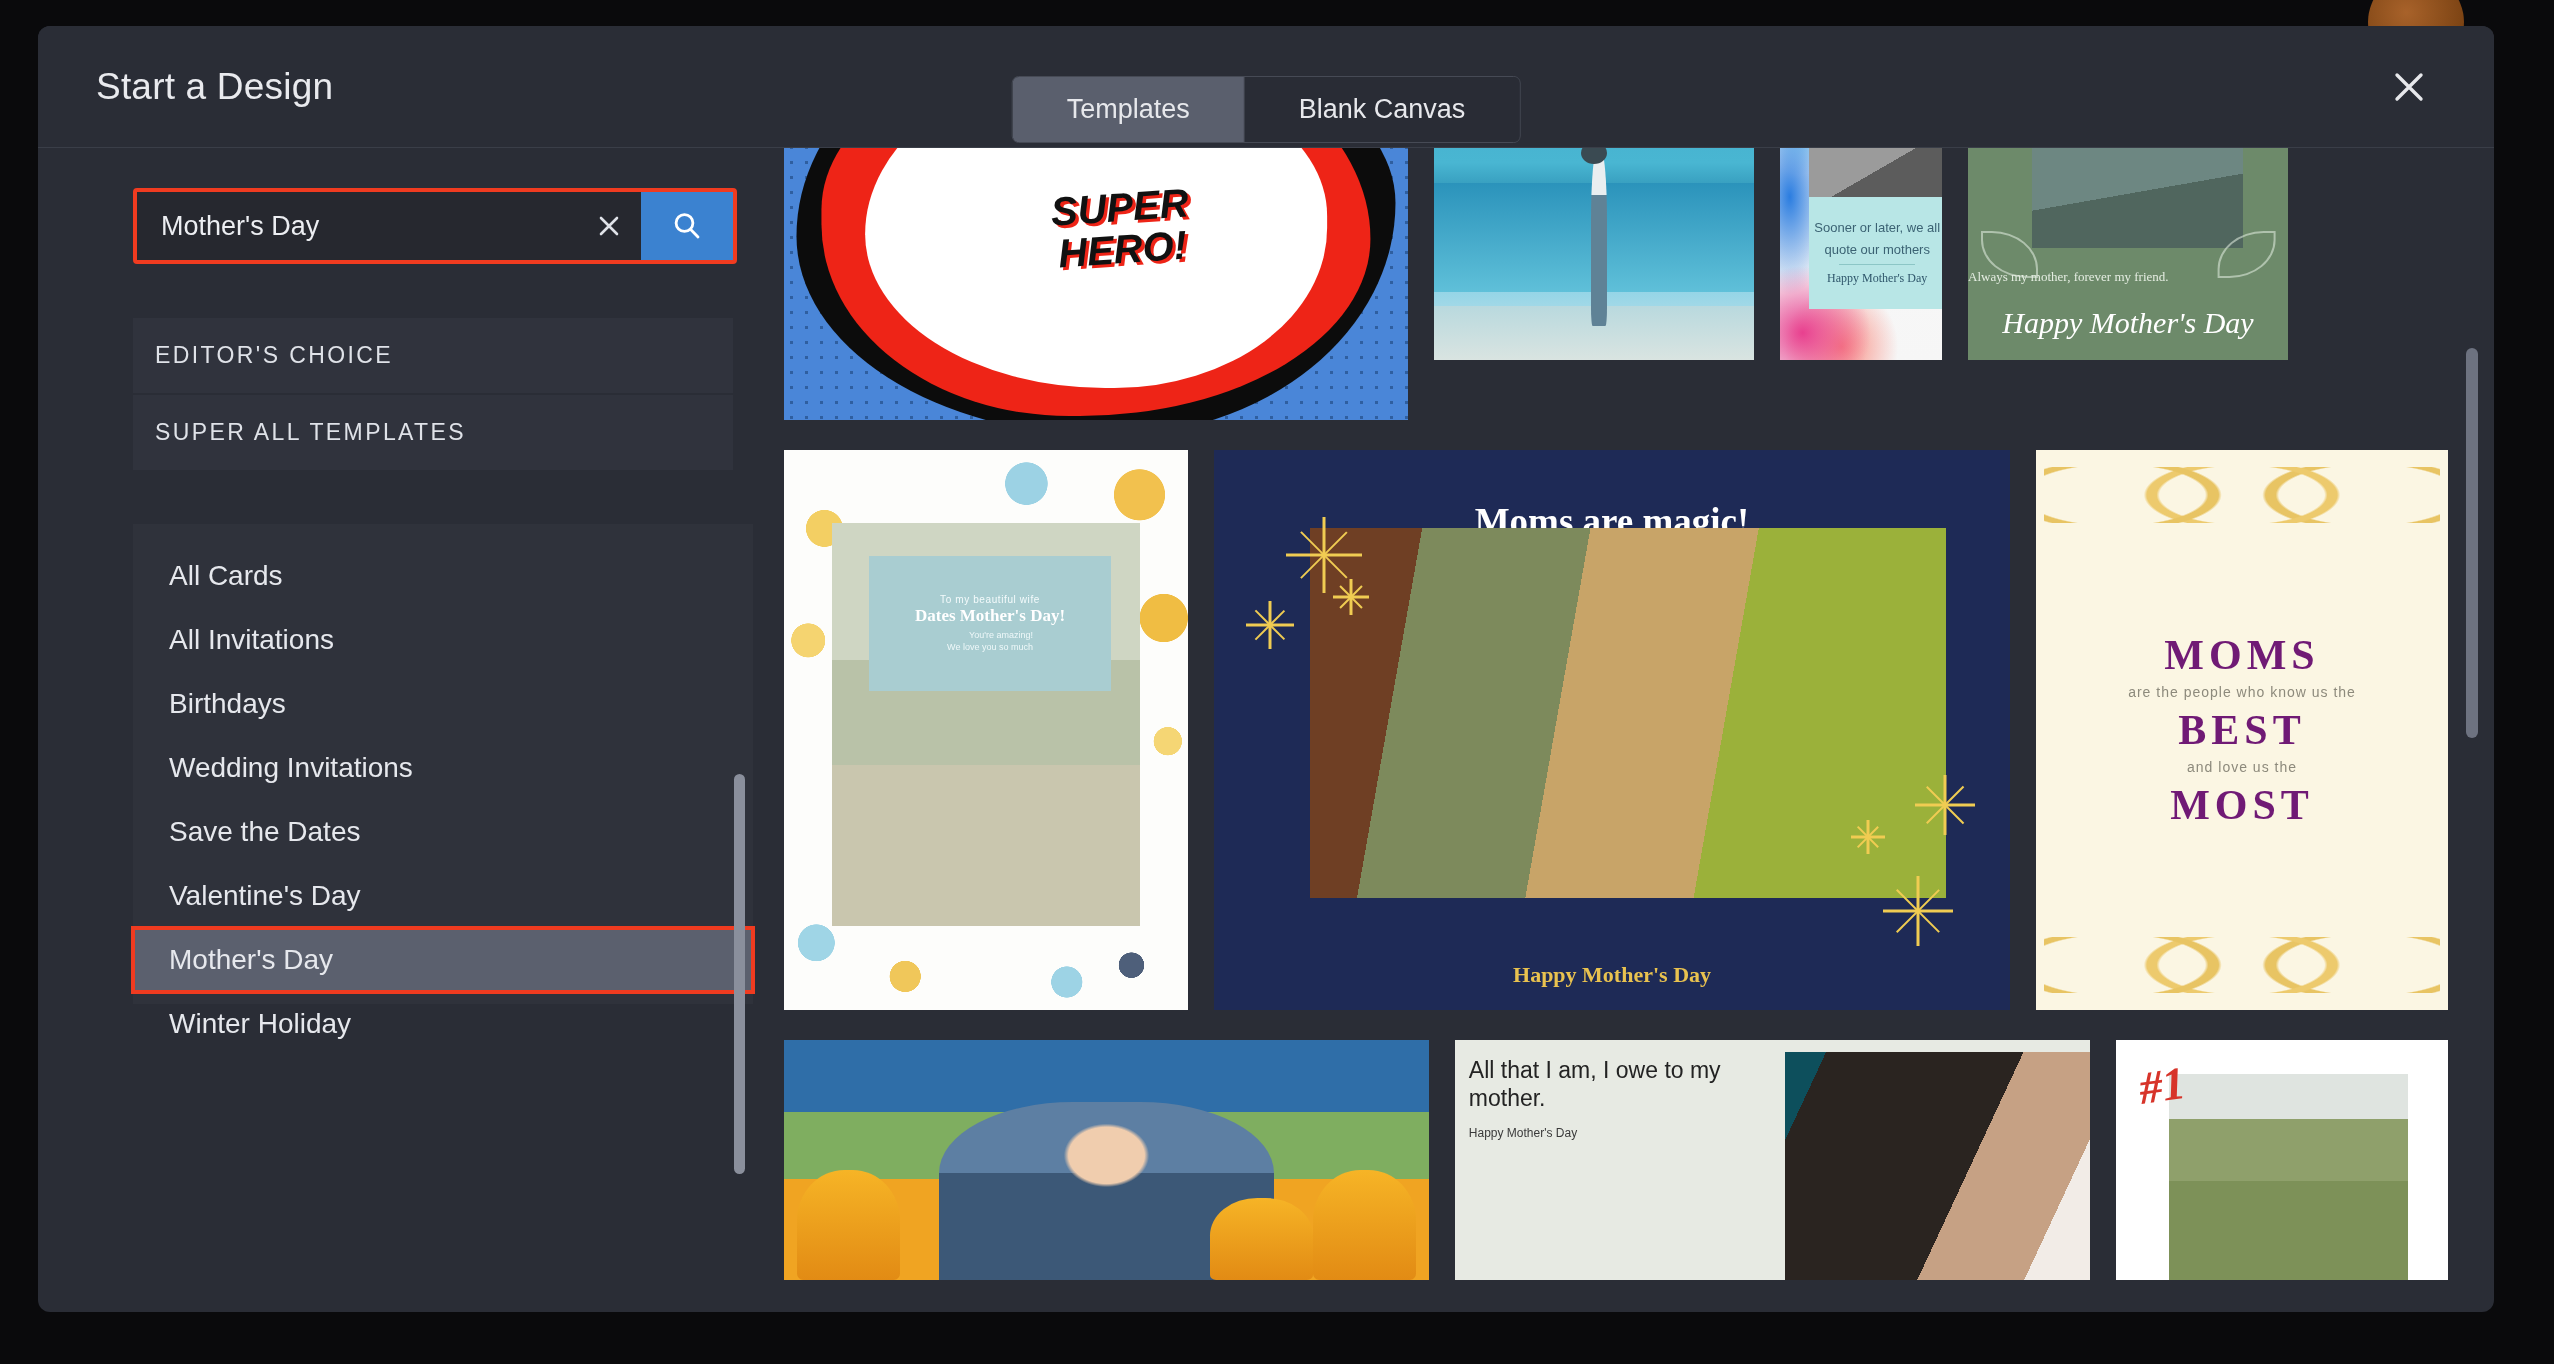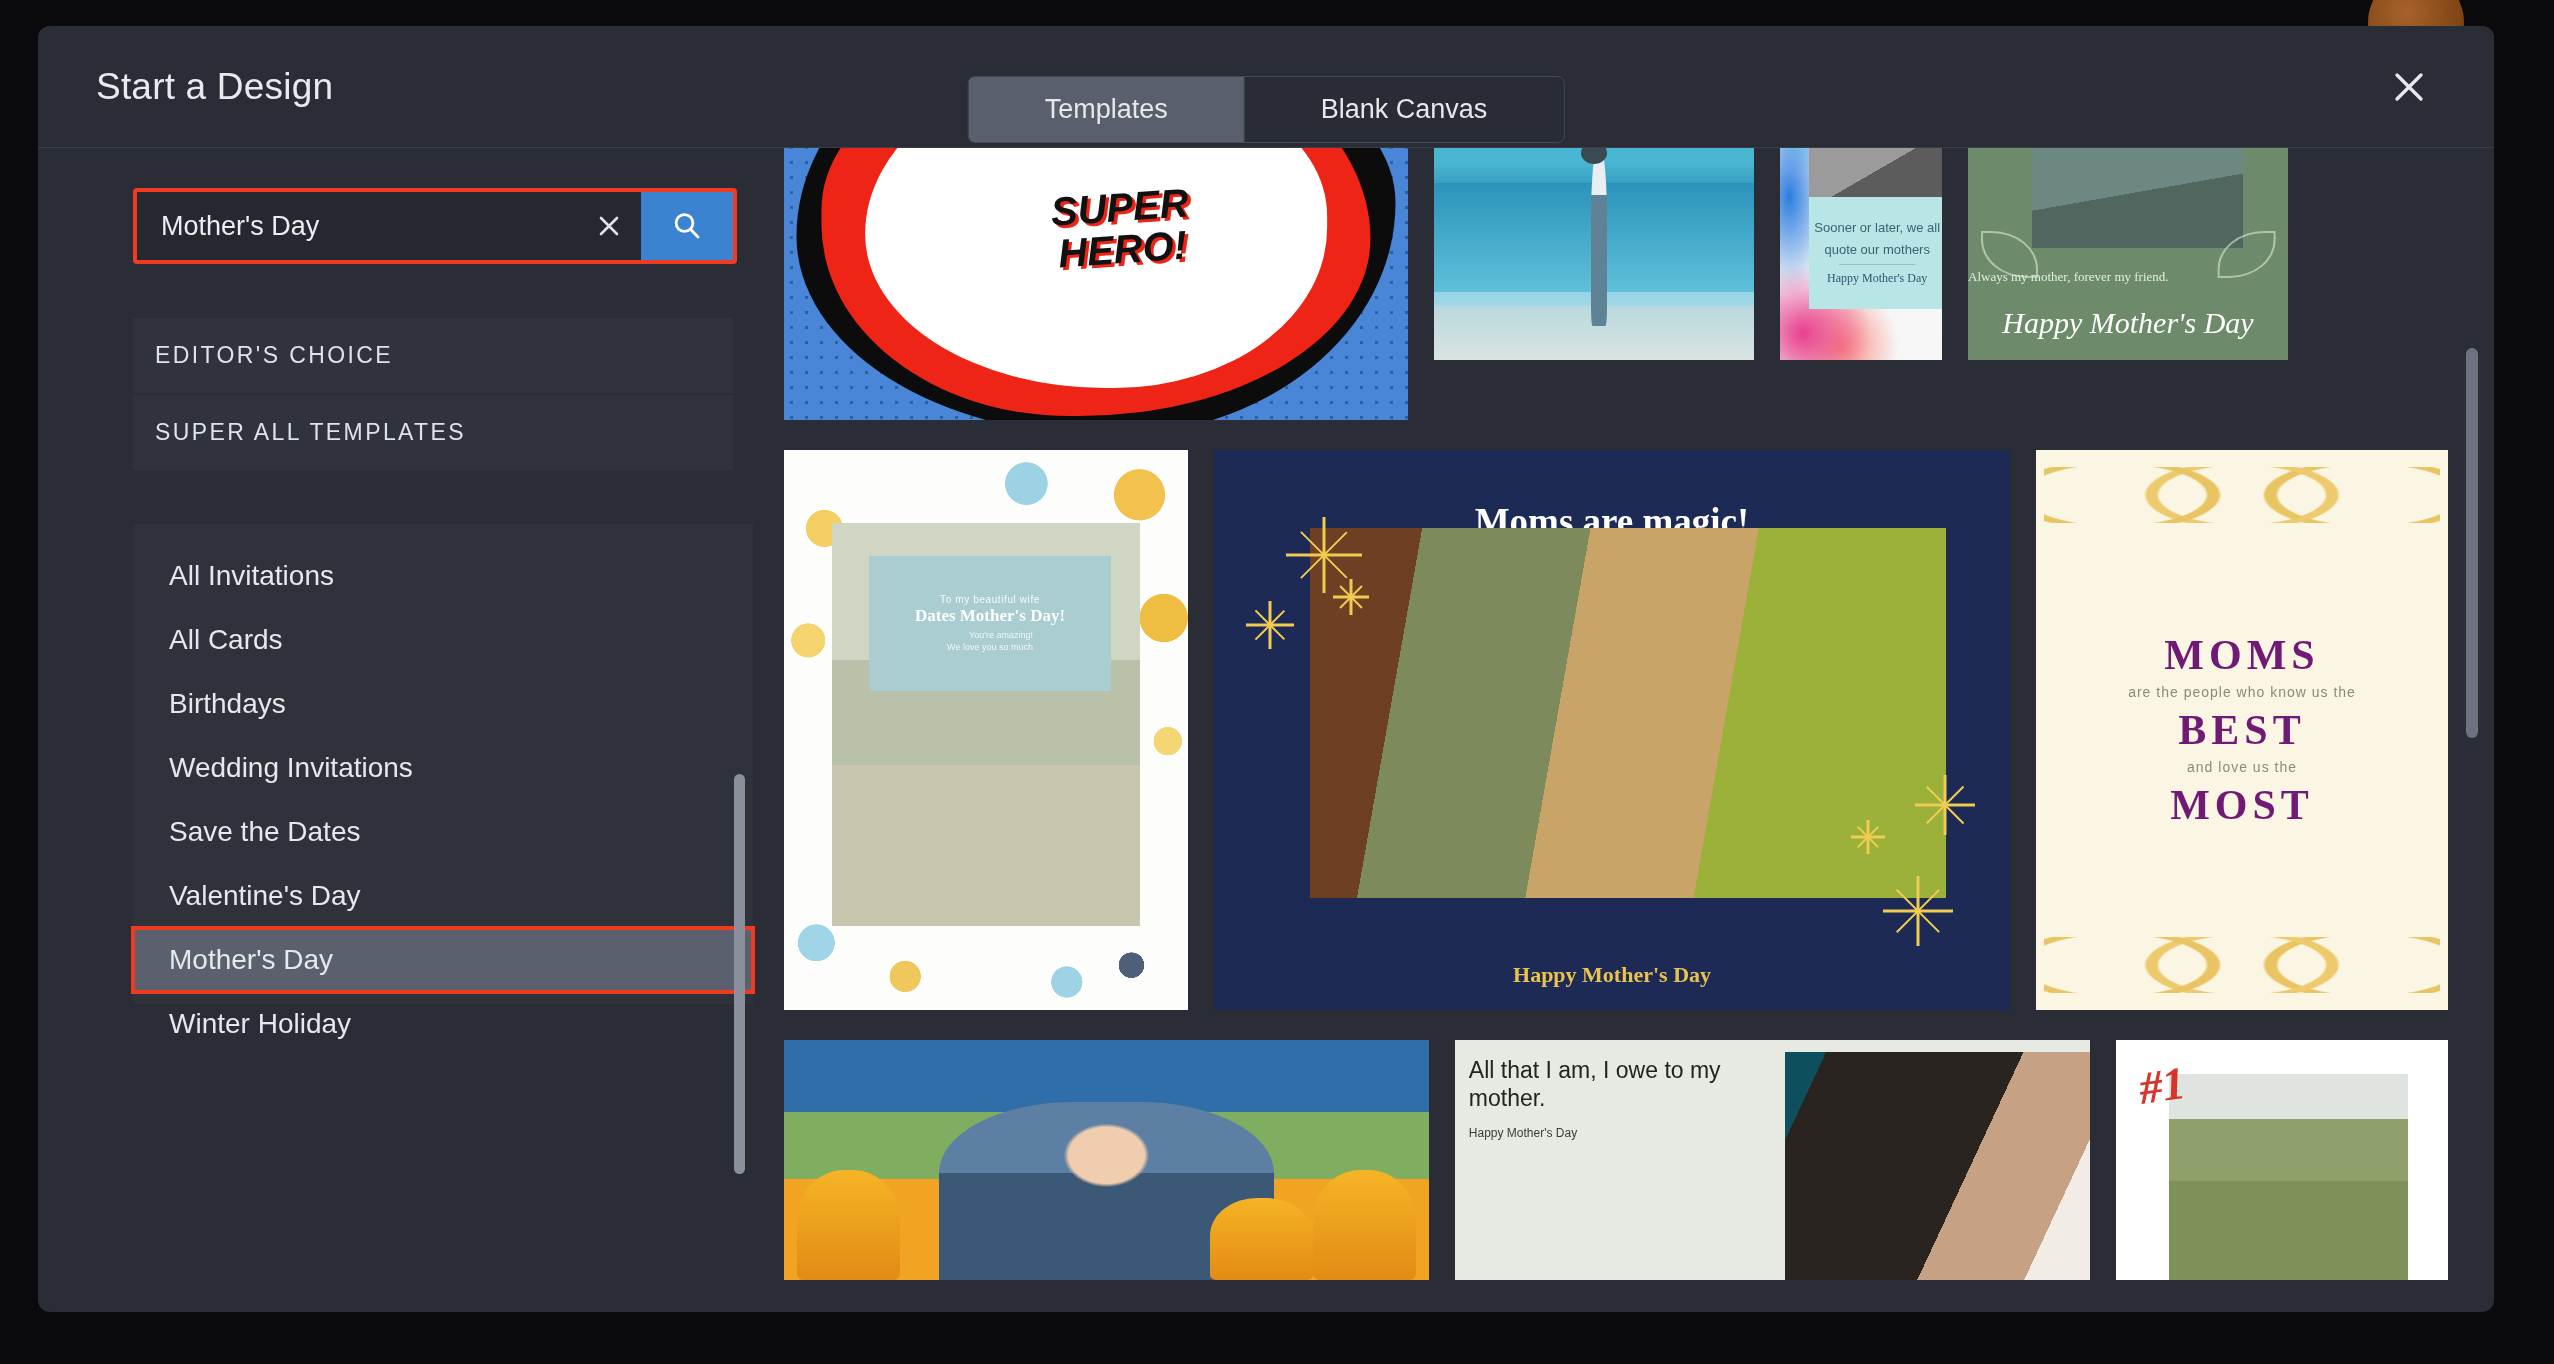--- a/index.html
+++ b/index.html
@@ -36,21 +36,21 @@
     position: absolute; left: 58px; top: 50%; transform: translateY(-50%);
     color: #e9eaee; font-size: 37px; font-weight: 400; letter-spacing: .2px;
   }
   .tabs {
     position: absolute; left: 50%; transform: translateX(-50%);
     top: 50px; display: flex;
     border: 1px solid #464a55; border-radius: 7px; overflow: hidden;
   }
   .tab {
     font-size: 27px; color: #e7e8ec;
-    padding: 17px 76px; background: #292c35; cursor: pointer;
+    padding: 17px 54px; background: #292c35; cursor: pointer;
     border-right: 1px solid #464a55; white-space: nowrap;
   }
   .tab:last-child { border-right: none; }
   .tab.active { background: #5a5f6d; }
   .close-btn {
     position: absolute; right: 58px; top: 50%; transform: translateY(-50%);
     width: 54px; height: 54px; cursor: pointer;
     display: flex; align-items: center; justify-content: center;
   }
   .close-btn svg { display:block; }
@@ -320,22 +320,22 @@
             </svg>
           </div>
         </div>
 
         <div class="quicklinks">
           <div class="quicklink">EDITOR'S CHOICE</div>
           <div class="quicklink">SUPER ALL TEMPLATES</div>
         </div>
 
         <div class="cat-panel">
+          <div class="cat-item">All Cards</div>
           <div class="cat-item">All Invitations</div>
-          <div class="cat-item">All Cards</div>
           <div class="cat-item">Birthdays</div>
           <div class="cat-item">Wedding Invitations</div>
           <div class="cat-item">Save the Dates</div>
           <div class="cat-item">Valentine's Day</div>
           <div class="cat-item selected">Mother's Day</div>
           <div class="cat-item">Winter Holiday</div>
           <div class="cat-scrollbar"></div>
         </div>
       </div>
 

